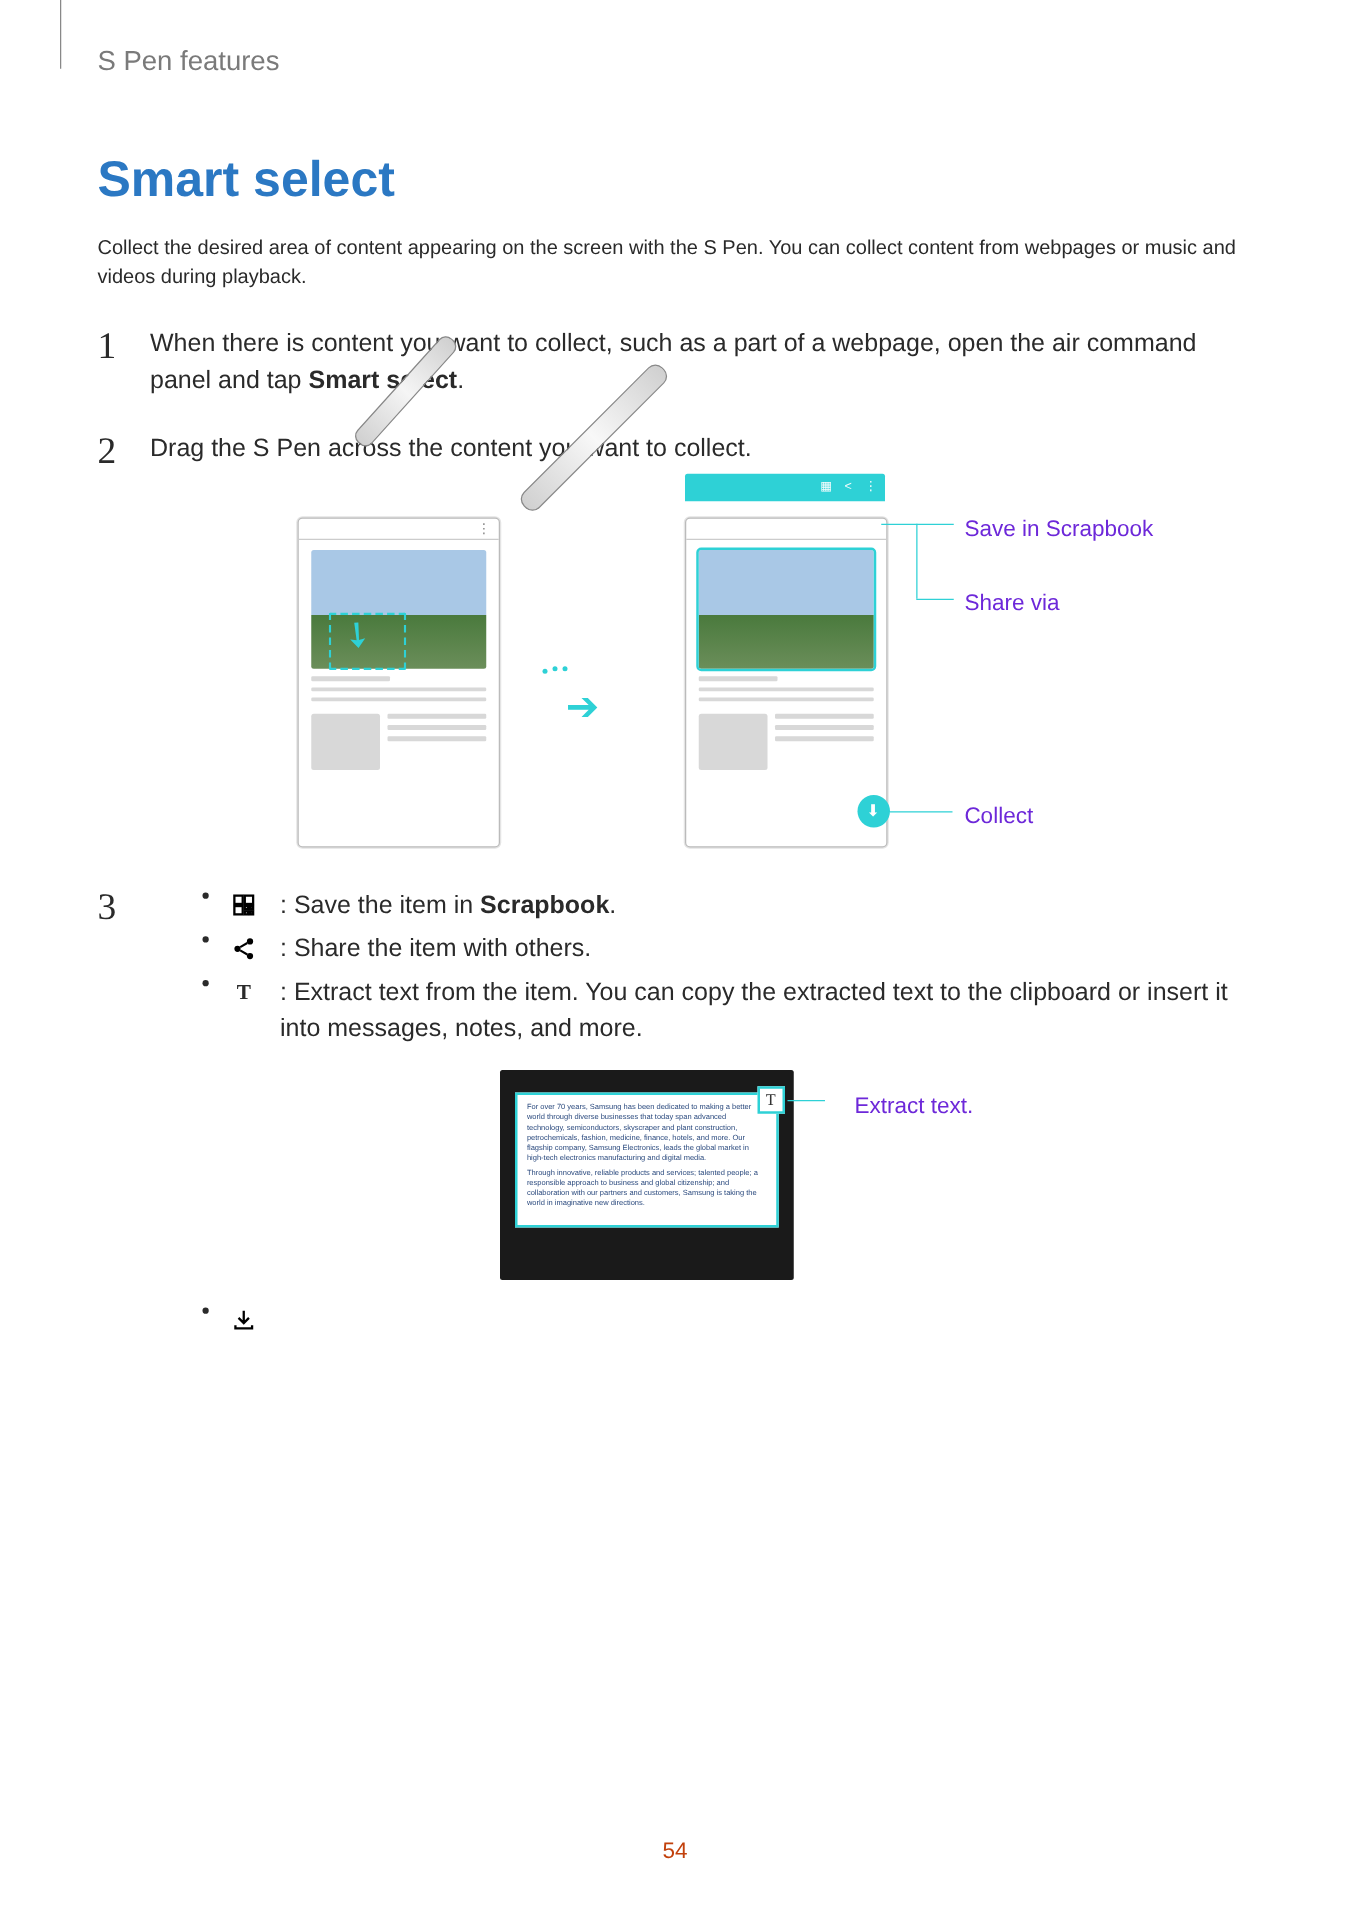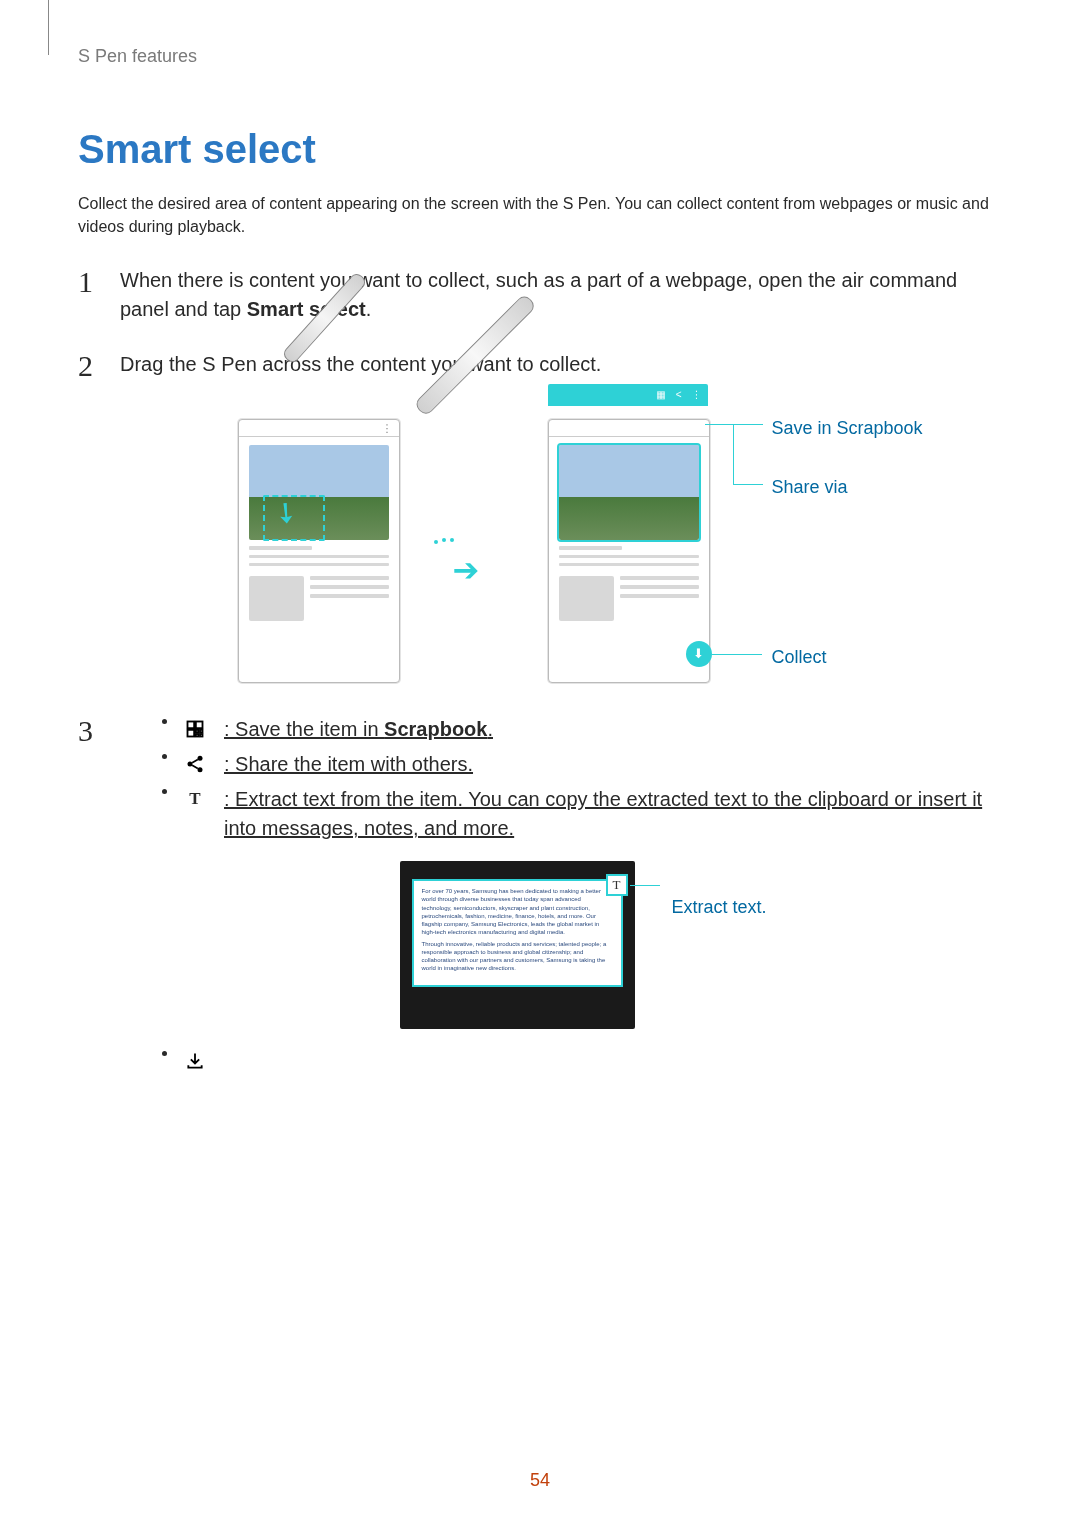--- a/index.html
+++ b/index.html
@@ -18,23 +18,23 @@
   }
   .left-rule {
     position: absolute;
     left: 48px;
     top: 0;
     height: 55px;
     width: 1px;
     background: #888;
   }
   .header {
-    font-size: 18px;
+    font-size: 22px;
     color: #7a7a7a;
-    margin-top: 16px;
+    margin-top: 6px;
     margin-bottom: 60px;
   }
   h1 {
     color: #2b78c3;
     font-weight: 700;
     font-size: 40px;
     margin: 0 0 20px 0;
   }
   .intro {
     font-size: 16px;
@@ -195,30 +195,29 @@
     position: absolute;
     border-top: 1px solid #2ed1d6;
   }
   .label-v {
     position: absolute;
     border-left: 1px solid #2ed1d6;
   }
   .lbl {
     position: absolute;
     font-size: 18px;
-    color: #0369a1;
+    color: #6d28d9;
     white-space: nowrap;
   }
 
   
   ul.bul {
     list-style: none;
     padding: 0 0 0 42px;
     margin: 12px 0 0 0;
-    text-decoration: underline;
   }
   ul.bul > li {
     position: relative;
     padding-left: 62px;
     font-size: 20px;
     line-height: 1.45;
     margin-bottom: 6px;
   }
   ul.bul > li .dot {
     position: absolute;
@@ -420,21 +419,21 @@
           <div class="fig2">
             <div class="shot2">
               <div class="clip">
                 <div>For over 70 years, Samsung has been dedicated to making a better world through diverse businesses that today span advanced technology, semiconductors, skyscraper and plant construction, petrochemicals, fashion, medicine, finance, hotels, and more. Our flagship company, Samsung Electronics, leads the global market in high-tech electronics manufacturing and digital media.</div>
                 <div style="height:4px"></div>
                 <div>Through innovative, reliable products and services; talented people; a responsible approach to business and global citizenship; and collaboration with our partners and customers, Samsung is taking the world in imaginative new directions.</div>
               </div>
               <div class="floatT">T</div>
             </div>
             <div class="label-line" style="left:230px; top:24px; width:30px;"></div>
-            <div class="lbl" style="left:272px; top:15px;margin-top:18px;">Extract text.</div>
+            <div class="lbl" style="left:284px; top:15px;">Extract text.</div>
           </div>
         </li>
         <li>
           <span class="dot"></span>
           <span class="mini-icon icon-dl">
             <svg viewBox="0 0 24 24" fill="none" stroke="#000" stroke-width="2.2">
                 <path d="M12 3v12M7 10l5 5 5-5M4 17v3h16v-3"></path>
               </svg>
           </span>
         </li>

